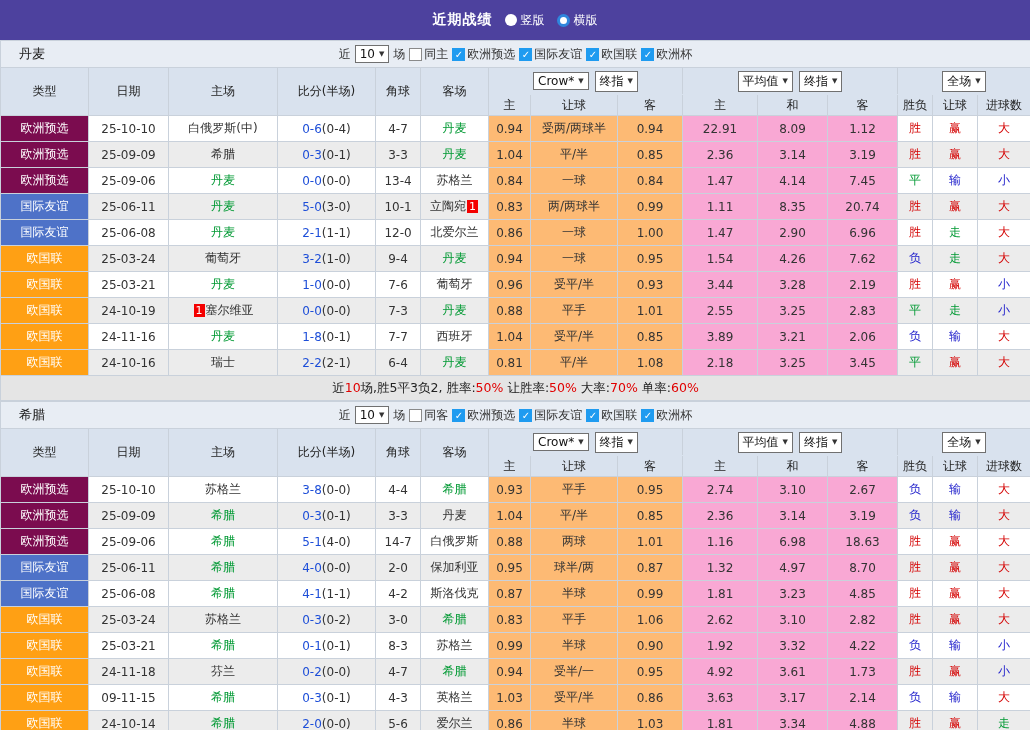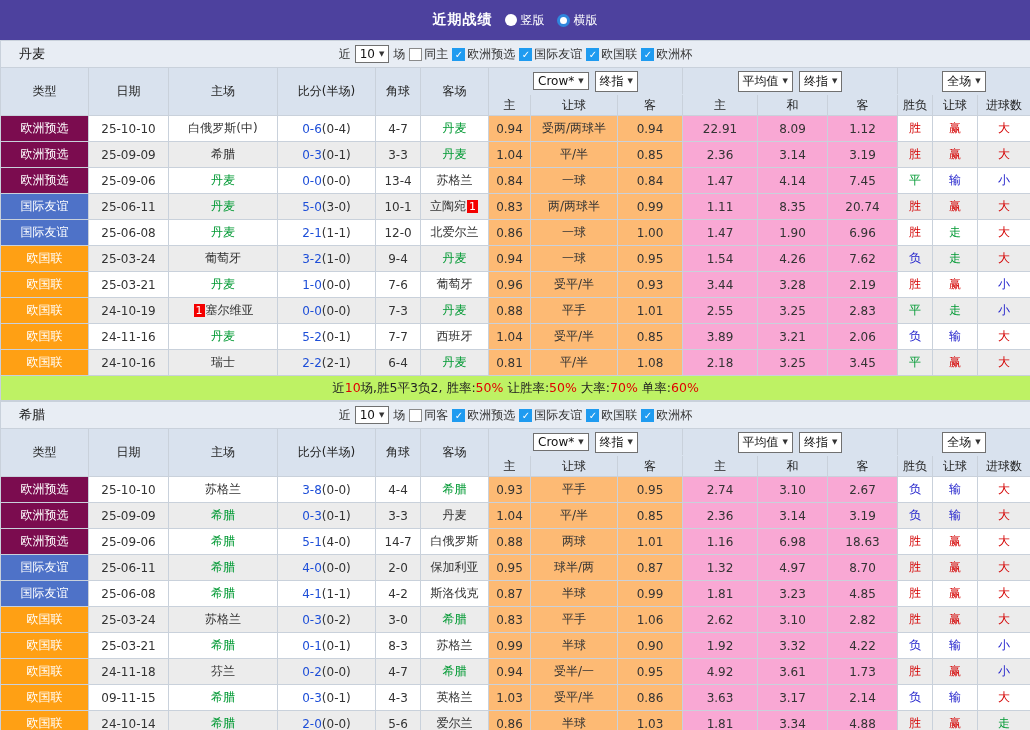--- a/index.html
+++ b/index.html
@@ -63,21 +63,21 @@
   td.type{color:#fff;font-size:12px;}
   .red{color:#1d4ed8;}
   .c-red{color:#d40000;}
   .c-green{color:#009933;}
   .c-blue{color:#2222cc;}
   .ref{color:#009933;}
   .badge1{
     display:inline-block;background:#f40000;color:#fff;
     font-size:11px;line-height:13px;padding:0 2px;margin:0 1px;
   }
-  tfoot td{height:24px;background:#bef264;font-size:12.5px;color:#222;}
+  tfoot td{height:24px;background:#e5e5e5;font-size:12.5px;color:#222;}
   tfoot .red{color:#e10000;}
 </style>
 </head>
 <body>
 
 <div class="page">
   <div class="titlebar">
     <span class="title">近期战绩</span>
     <label class="radio-opt">
       <span class="radio"></span>
@@ -254,21 +254,21 @@
             <td class="type" style="background: rgb(78, 114, 200);">国际友谊</td>
             <td class="plain">25-06-08</td>
             <td class="team plain"><span class="ref">丹麦</span></td>
             <td class="plain"><span class="red">2-1</span><span>(1-1)</span></td>
             <td class="plain">12-0</td>
             <td class="team plain"><span>北爱尔兰</span></td>
             <td class="cream">0.86</td>
             <td class="cream">一球</td>
             <td class="cream">1.00</td>
             <td class="blue">1.47</td>
-            <td class="blue">1.90</td>
+            <td class="blue">2.90</td>
             <td class="blue">6.96</td>
             <td class="plain c-red">胜</td>
             <td class="plain c-green">走</td>
             <td class="plain c-red">大</td>
           </tr>
           <tr class="alt">
             <td class="type" style="background: rgb(255, 160, 20);">欧国联</td>
             <td class="plain">25-03-24</td>
             <td class="team plain"><span>葡萄牙</span></td>
             <td class="plain"><span class="red">3-2</span><span>(1-0)</span></td>
@@ -315,21 +315,21 @@
             <td class="blue">3.25</td>
             <td class="blue">2.83</td>
             <td class="plain c-green">平</td>
             <td class="plain c-green">走</td>
             <td class="plain c-blue">小</td>
           </tr>
           <tr>
             <td class="type" style="background: rgb(255, 160, 20);">欧国联</td>
             <td class="plain">24-11-16</td>
             <td class="team plain"><span class="ref">丹麦</span></td>
-            <td class="plain"><span class="red">5-2</span><span>(0-1)</span></td>
+            <td class="plain"><span class="red">1-8</span><span>(0-1)</span></td>
             <td class="plain">7-7</td>
             <td class="team plain"><span>西班牙</span></td>
             <td class="cream">1.04</td>
             <td class="cream">受平/半</td>
             <td class="cream">0.85</td>
             <td class="blue">3.89</td>
             <td class="blue">3.21</td>
             <td class="blue">2.06</td>
             <td class="plain c-blue">负</td>
             <td class="plain c-blue">输</td>

